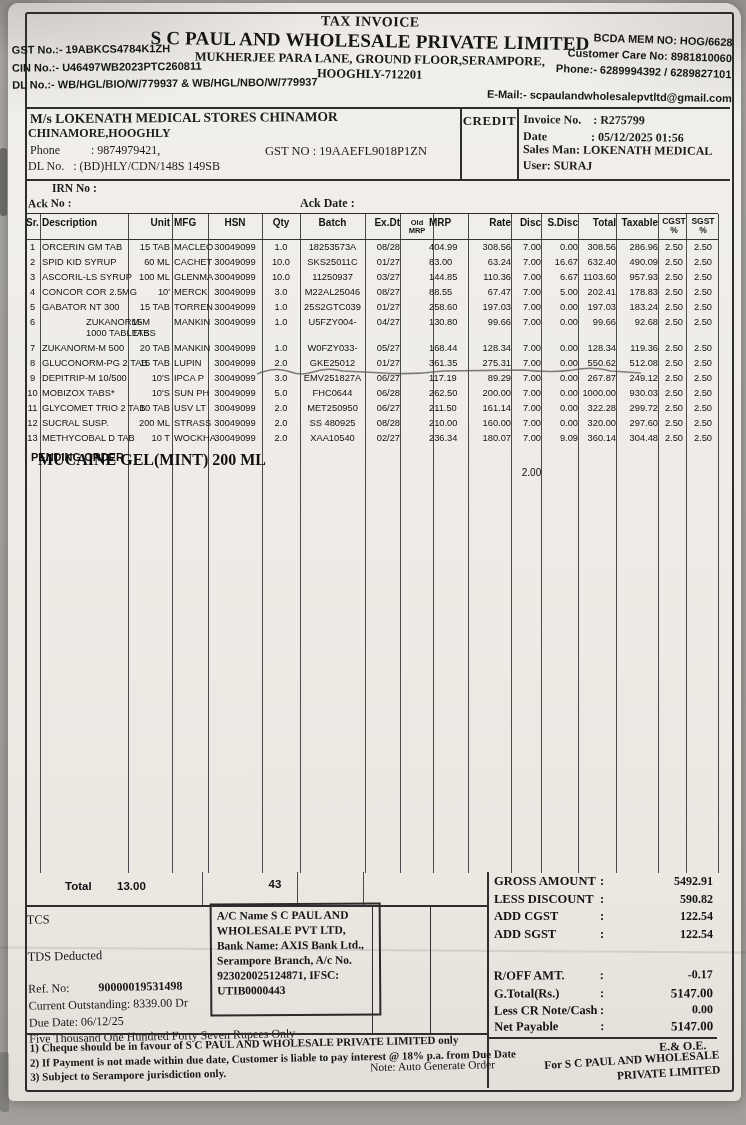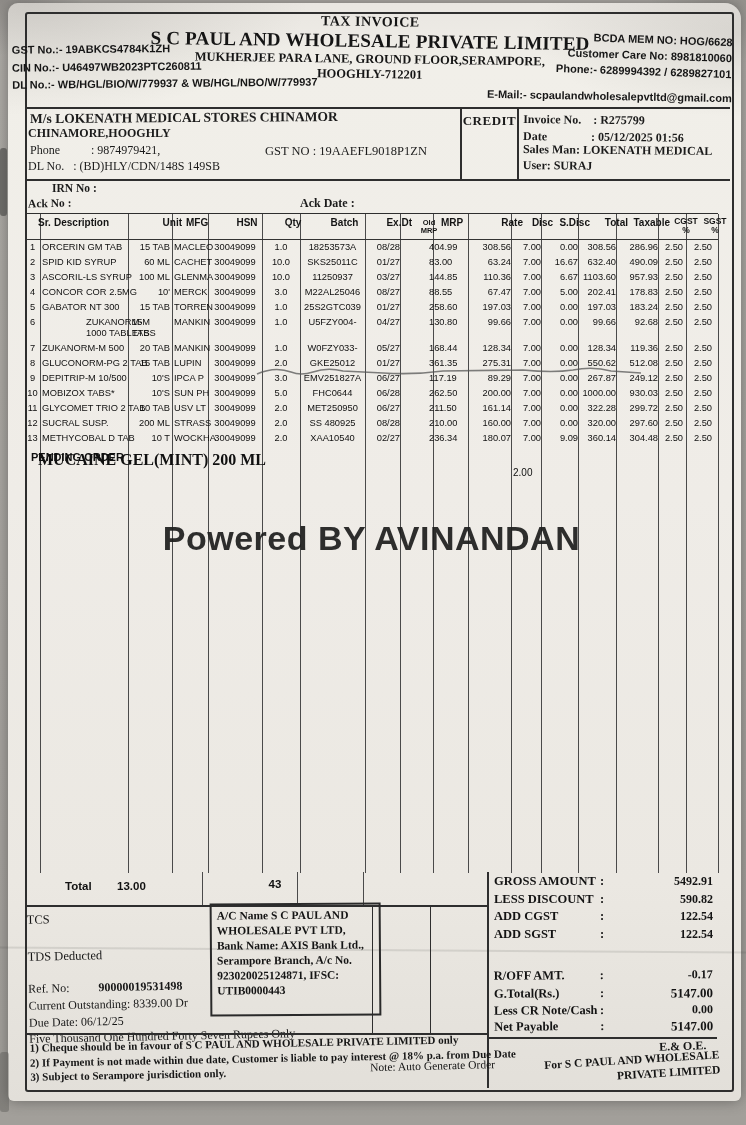--- a/index.html
+++ b/index.html
@@ -36,21 +36,21 @@
   .cust-name{font-size:13.5px;font-weight:bold;white-space:nowrap;}
   .cust-line{font-size:12px;white-space:nowrap;}
   .credit{font-size:13px;font-weight:bold;letter-spacing:.5px;}
   .meta-label{font-size:12px;font-weight:bold;}
   .meta-val{font-size:12px;font-weight:bold;}
 
   
   .items{position:absolute;left:25px;top:213px;width:693px;height:659px;border-top:1.5px solid #2e2e2e;}
   .vline{position:absolute;top:0;bottom:0;width:1px;background:#4a4a4a;}
   .thead{position:relative;height:25px;border-bottom:1.5px solid #333;font-family:"Liberation Sans",sans-serif;font-size:10px;font-weight:bold;color:#141414;}
-  .thead .cell{top:3px;margin-left:12px;}
+  .thead .cell{top:3px;}
   .row{position:relative;height:15px;font-family:"Liberation Sans",sans-serif;font-size:9.3px;color:#101010;line-height:15px;}
   .row.tall{height:26px;line-height:10.5px;}
   .row.tall .cell{top:2px;}
   .cell{position:absolute;white-space:nowrap;}
   .c-sr{left:0;width:15px;text-align:center;}
   .c-desc{left:17px;width:86px;text-align:left;overflow:visible;}
   .row.tall .c-desc{white-space:normal;width:78px;margin-left:44px;}
   .c-unit{left:101px;width:44px;text-align:right;}
   .row.tall .c-unit{white-space:normal;width:34px;left:107px;text-align:left;}
   .c-mfg{left:149px;width:34px;text-align:left;}
@@ -65,21 +65,21 @@
   .c-sdisc{left:516px;width:37px;text-align:right;}
   .c-total{left:553px;width:38px;text-align:right;}
   .c-taxable{left:591px;width:42px;text-align:right;}
   .c-cgst{left:635px;width:28px;text-align:center;}
   .c-sgst{left:663px;width:30px;text-align:center;}
   .thead .c-oldmrp{width:26px;left:379px;white-space:normal;font-size:7.5px;line-height:1.1;top:5px;}
   .thead .c-cgst{width:24px;left:637px;white-space:normal;font-size:8.5px;line-height:1.1;}
   .thead .c-sgst{width:24px;left:666px;white-space:normal;font-size:8.5px;line-height:1.1;}
   .pending-title{position:absolute;left:6px;top:237px;font-family:Liberation Sans, sans-serif;font-size:11px;font-weight:bold;color:#101010;}
   .pending-item{position:absolute;left:13px;top:237px;font-size:16px;font-weight:bold;color:#101010;white-space:nowrap;}
-  .pending-val{position:absolute;left:488px;top:253px;width:37px;text-align:left;font-family:"Liberation Sans",sans-serif;font-size:10px;color:#101010;}
+  .pending-val{position:absolute;left:488px;top:253px;width:37px;text-align:center;font-family:"Liberation Sans",sans-serif;font-size:10px;color:#101010;}
   .watermark{position:absolute;left:0;top:305px;width:693px;text-align:center;font-family:"Liberation Sans",sans-serif;font-size:34px;font-weight:600;color:#1d1d1d;letter-spacing:.5px;opacity:.92;}
 
   
   .totals{position:absolute;left:25px;top:872px;width:462px;height:33px;border-bottom:1.5px solid #2e2e2e;font-family:"Liberation Sans",sans-serif;font-size:11.5px;font-weight:bold;color:#111;}
   .totals .tvl{position:absolute;top:0;bottom:0;width:1px;background:#4a4a4a;}
 
   
   .summary{position:absolute;left:487px;top:874px;width:230px;color:#141414;}
   .srow{position:relative;height:17.5px;}
   .srow .lbl{position:absolute;left:7px;font-size:12.5px;font-weight:bold;white-space:nowrap;}
@@ -450,21 +450,20 @@
           <div class="cell c-sdisc">9.09</div>
           <div class="cell c-total">360.14</div>
           <div class="cell c-taxable">304.48</div>
           <div class="cell c-cgst">2.50</div>
           <div class="cell c-sgst">2.50</div>
         </div>
       </div>
     <div class="pending-title">PENDING ORDER</div>
     <div class="pending-item">MUCAINE GEL(MINT) 200 ML</div>
     <div class="pending-val">2.00</div>
-    <div class="watermark">Powered BY AVINANDAN</div>
 
     <svg class="scribble" width="390" height="18" style="left:230px;top:150px;">
       <path d="M2,10 q18,-8 34,-2 q10,4 22,0 q14,-5 30,-1 l40,2 q30,2 60,-2 l80,-1 q30,3 50,0 q20,-4 38,1 l30,2" stroke="#555" stroke-width="1.6" fill="none" opacity="0.75"></path>
     </svg>
   </div>
 
   <div class="totals">
     <div class="tvl" style="left:177px;"></div>
     <div class="tvl" style="left:272px;"></div>
     <div class="tvl" style="left:338px;"></div>

